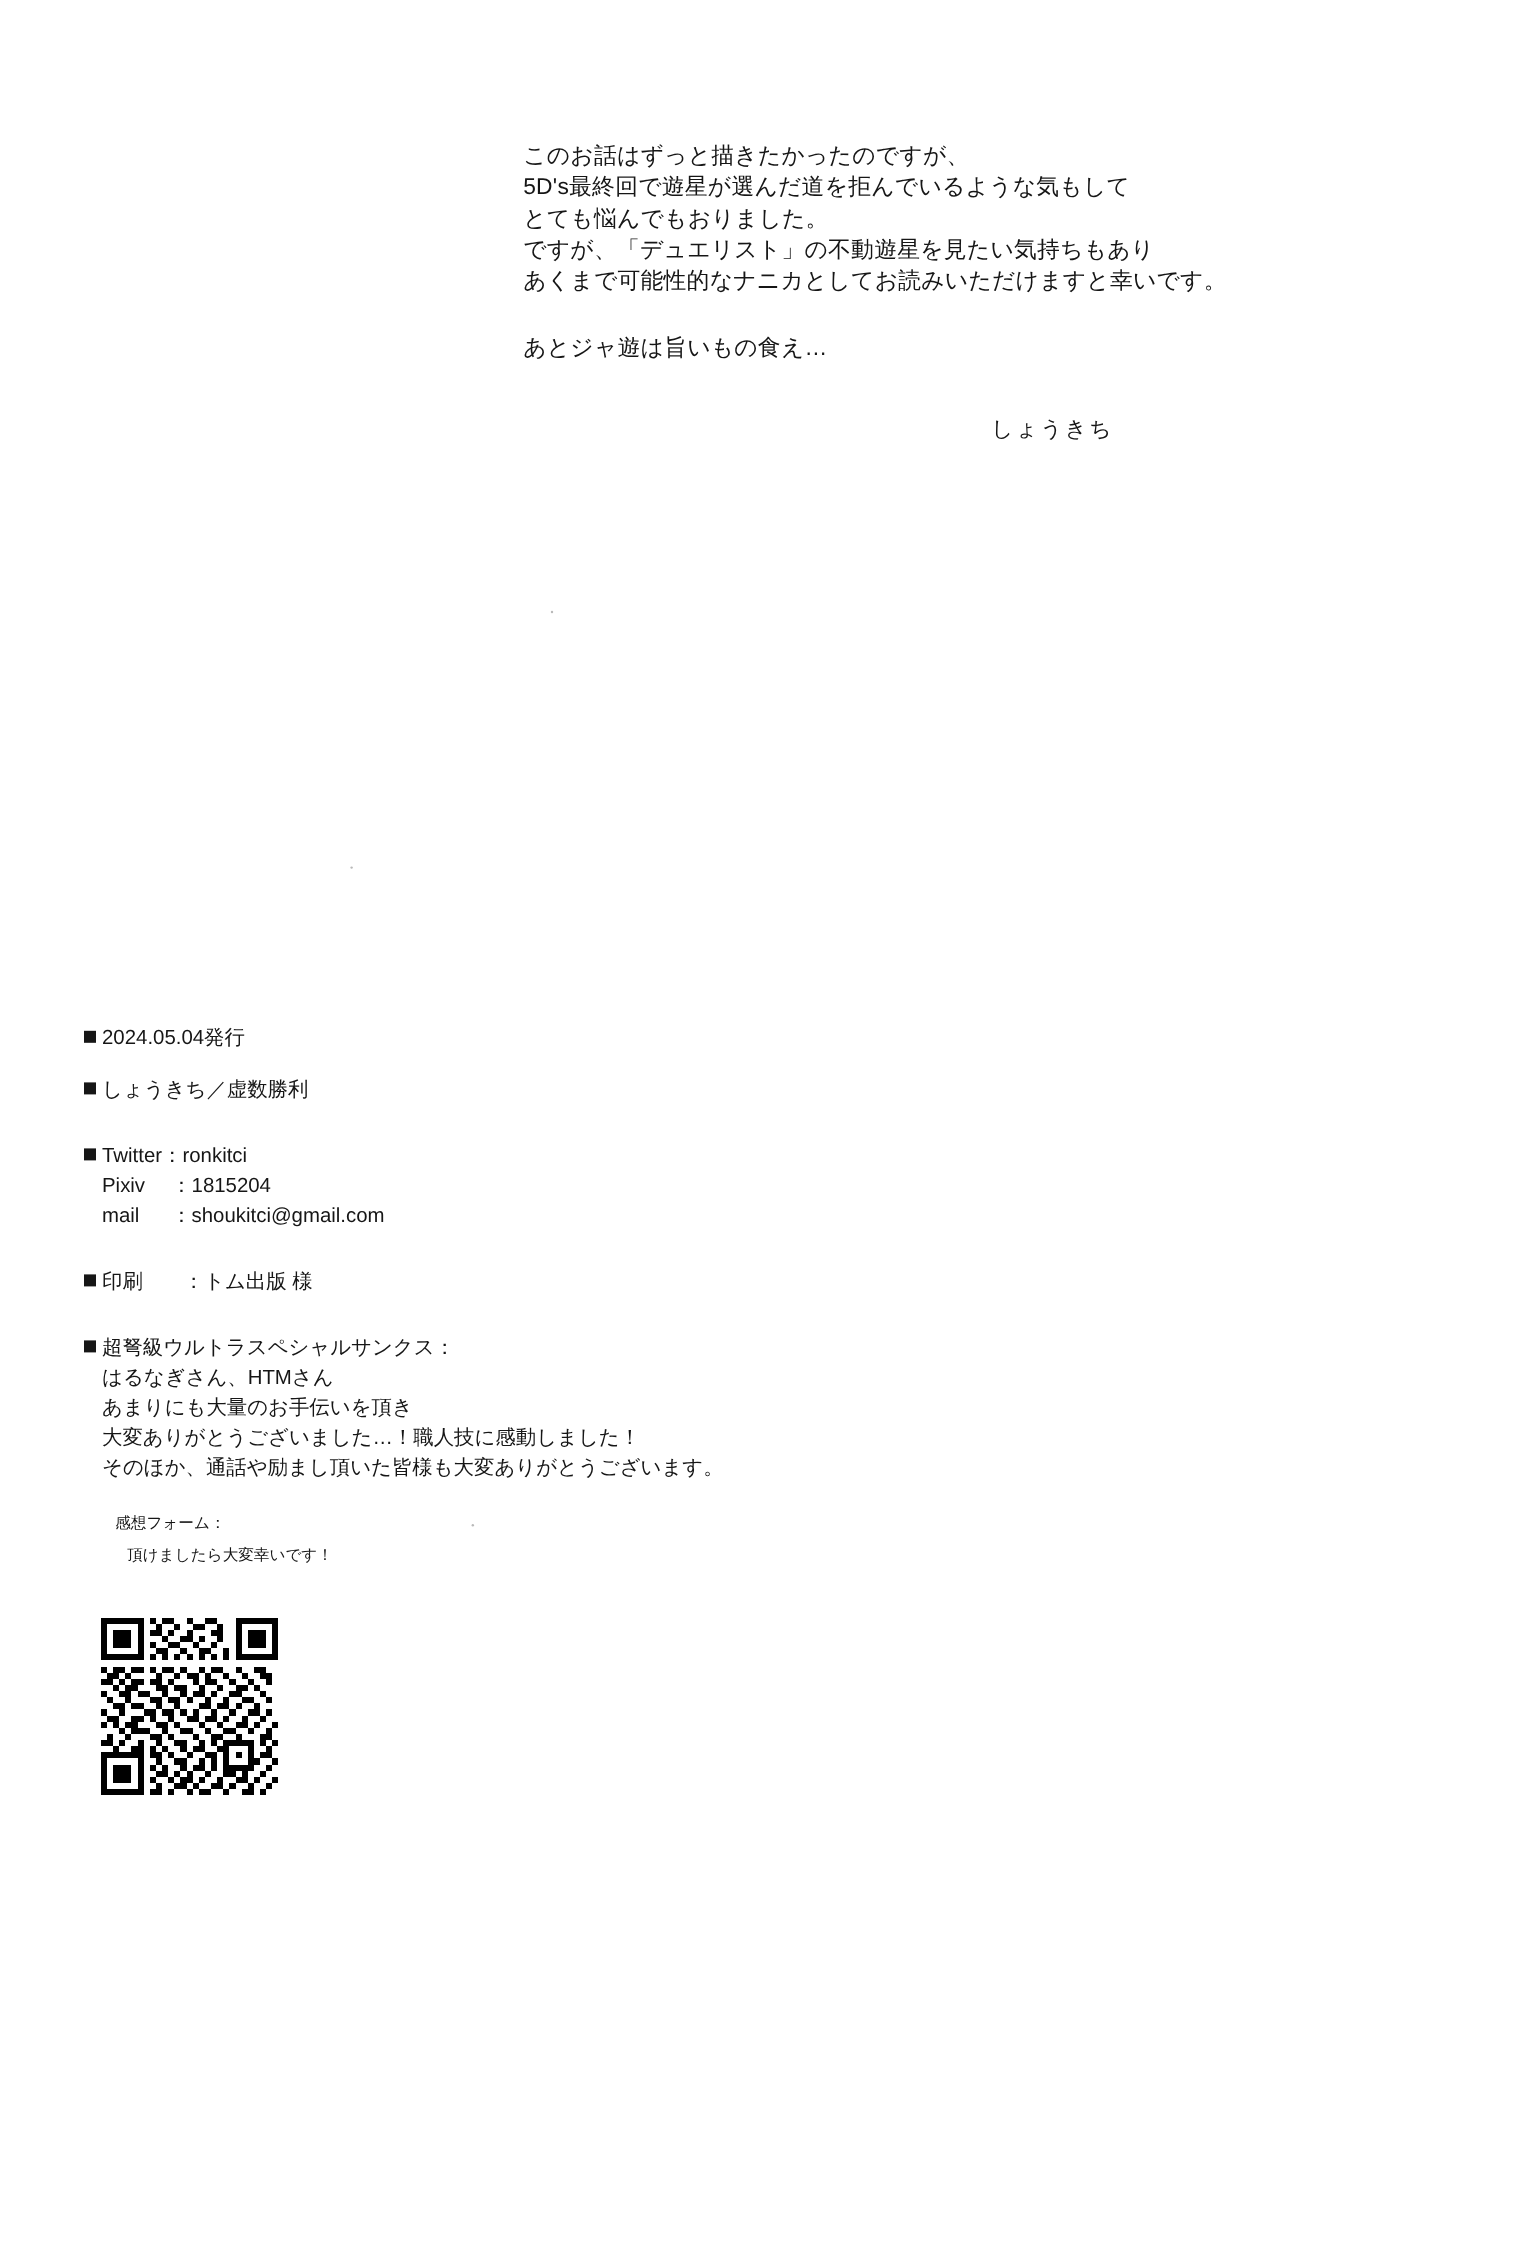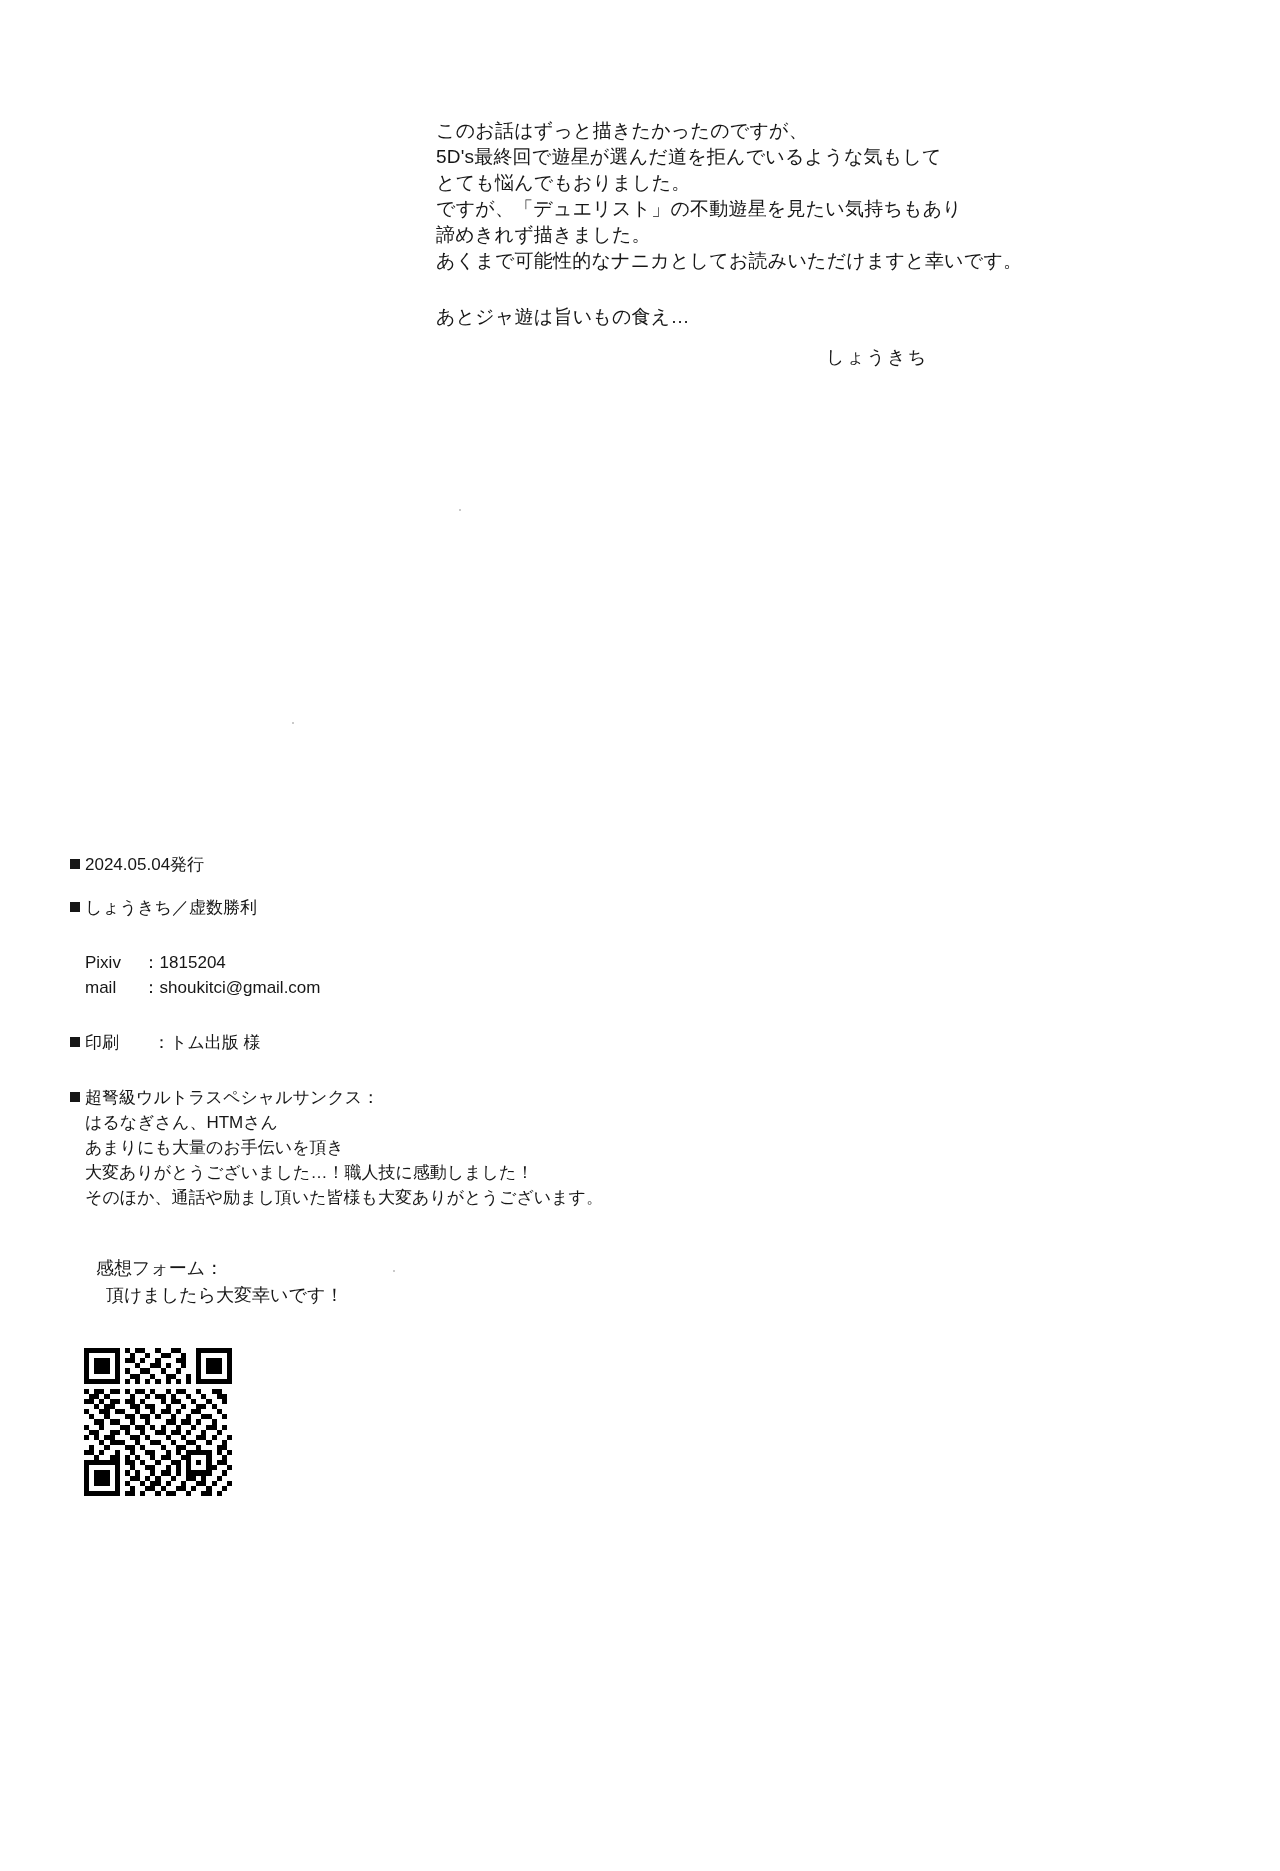--- a/index.html
+++ b/index.html
@@ -86,21 +86,21 @@
   .entry.tight { margin-bottom: 18px; }
   .entry.loose { margin-bottom: 30px; }
 
   
   .feedback {
     position: absolute;
     left: 96px;
     top: 1255px;
   }
   .feedback .row {
-    font-size: 18px;
+    font-size: 13px;
     line-height: 27px;
     white-space: pre;
     color: #161616;
   }
   .feedback .sub { padding-left: 10px; }
 
   .qr {
     position: absolute;
     left: 84px;
     top: 1348px;
@@ -110,21 +110,20 @@
   .qr svg { display: block; }
 </style>
 </head>
 <body>
 
 <div class="afterword">
   <div class="line">このお話はずっと描きたかったのですが、</div>
   <div class="line">5D's最終回で遊星が選んだ道を拒んでいるような気もして</div>
   <div class="line">とても悩んでもおりました。</div>
   <div class="line">ですが、「デュエリスト」の不動遊星を見たい気持ちもあり</div>
-  <div class="line">諦めきれず描きました。</div>
   <div class="line">あくまで可能性的なナニカとしてお読みいただけますと幸いです。</div>
   <div class="gap"></div>
   <div class="line">あとジャ遊は旨いもの食え…</div>
 </div>
 
 <div class="signature">しょうきち</div>
 
 <div class="speck" style="left:459px; top:509px;"></div>
 <div class="speck" style="left:292px; top:722px;"></div>
 <div class="speck" style="left:393px; top:1270px;"></div>
@@ -139,20 +138,24 @@
   </div>
 
   <div class="entry loose">
     <div class="bullet-row">
       <span class="sq"></span>
       <span class="row">しょうきち／虚数勝利</span>
     </div>
   </div>
 
   <div class="entry loose">
+    <div class="bullet-row">
+      <span class="sq"></span>
+      <span class="row">Twitter：ronkitci</span>
+    </div>
     <div class="row indent">Pixiv 　：1815204</div>
     <div class="row indent">mail 　 ：shoukitci@gmail.com</div>
   </div>
 
   <div class="entry loose">
     <div class="bullet-row">
       <span class="sq"></span>
       <span class="row">印刷　　：トム出版 様</span>
     </div>
   </div>

